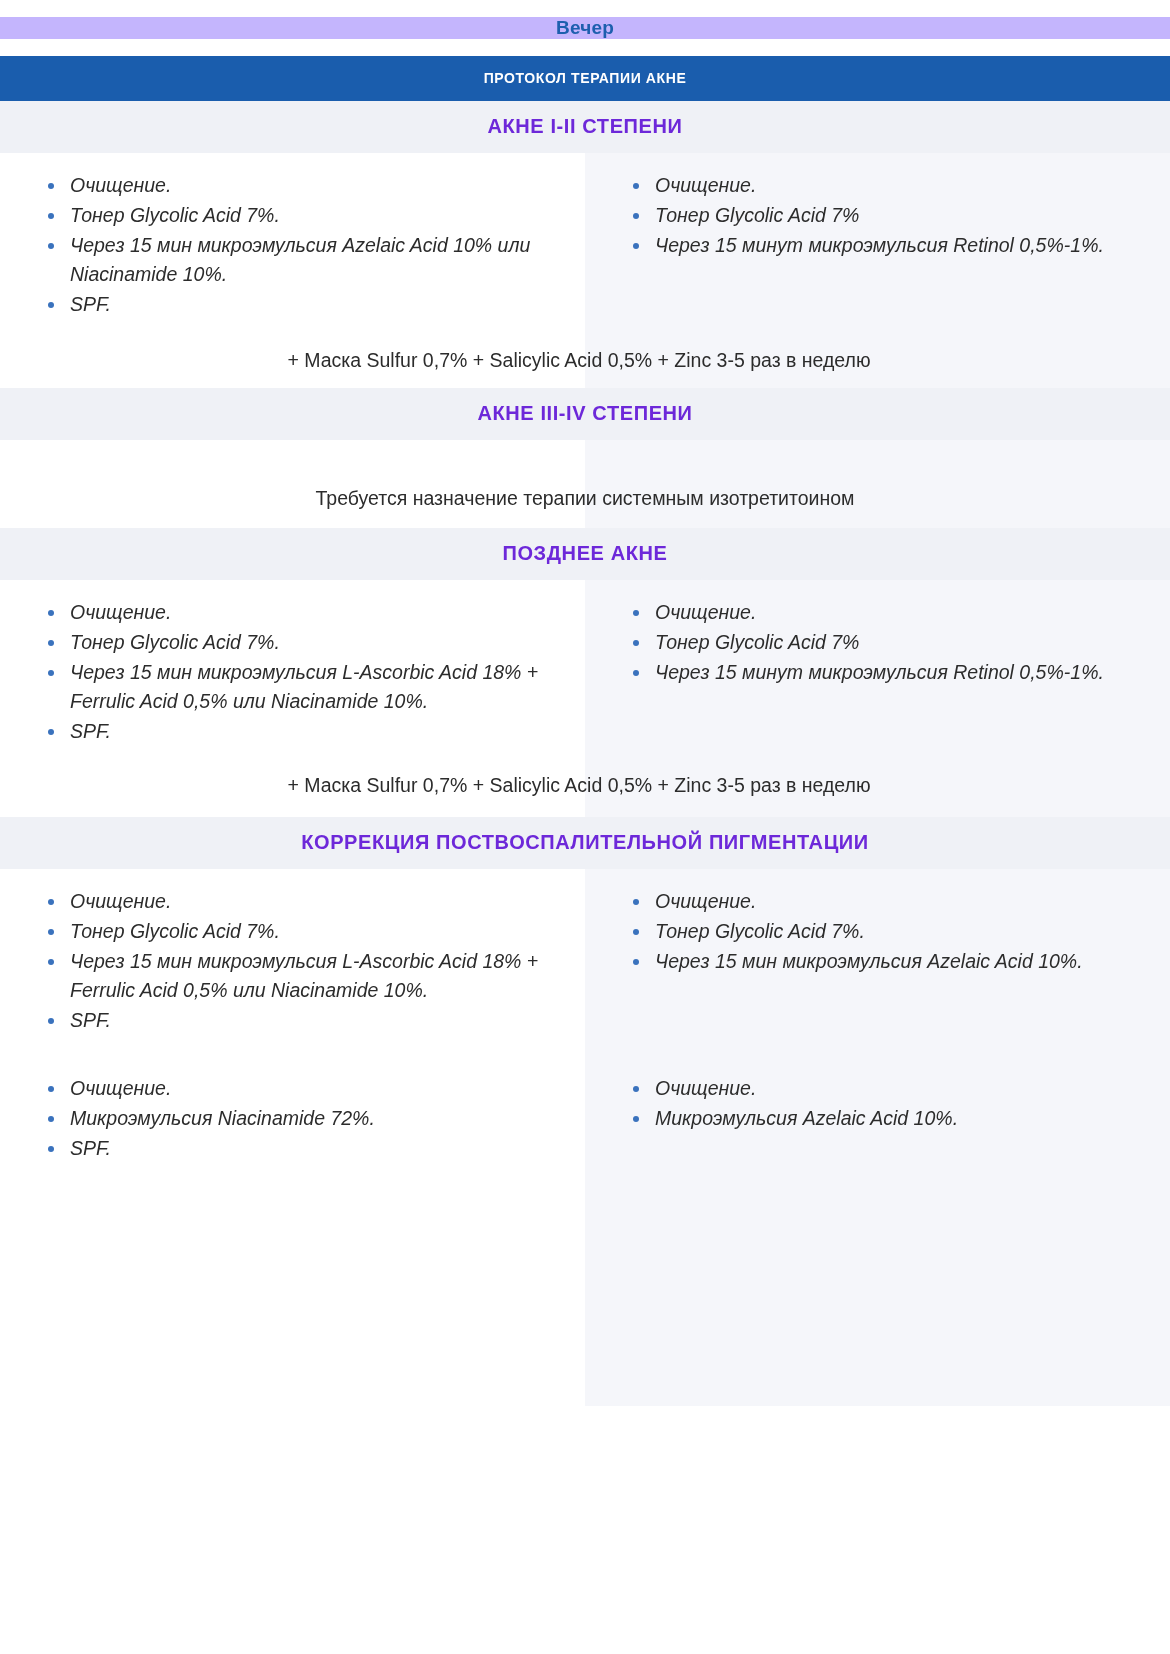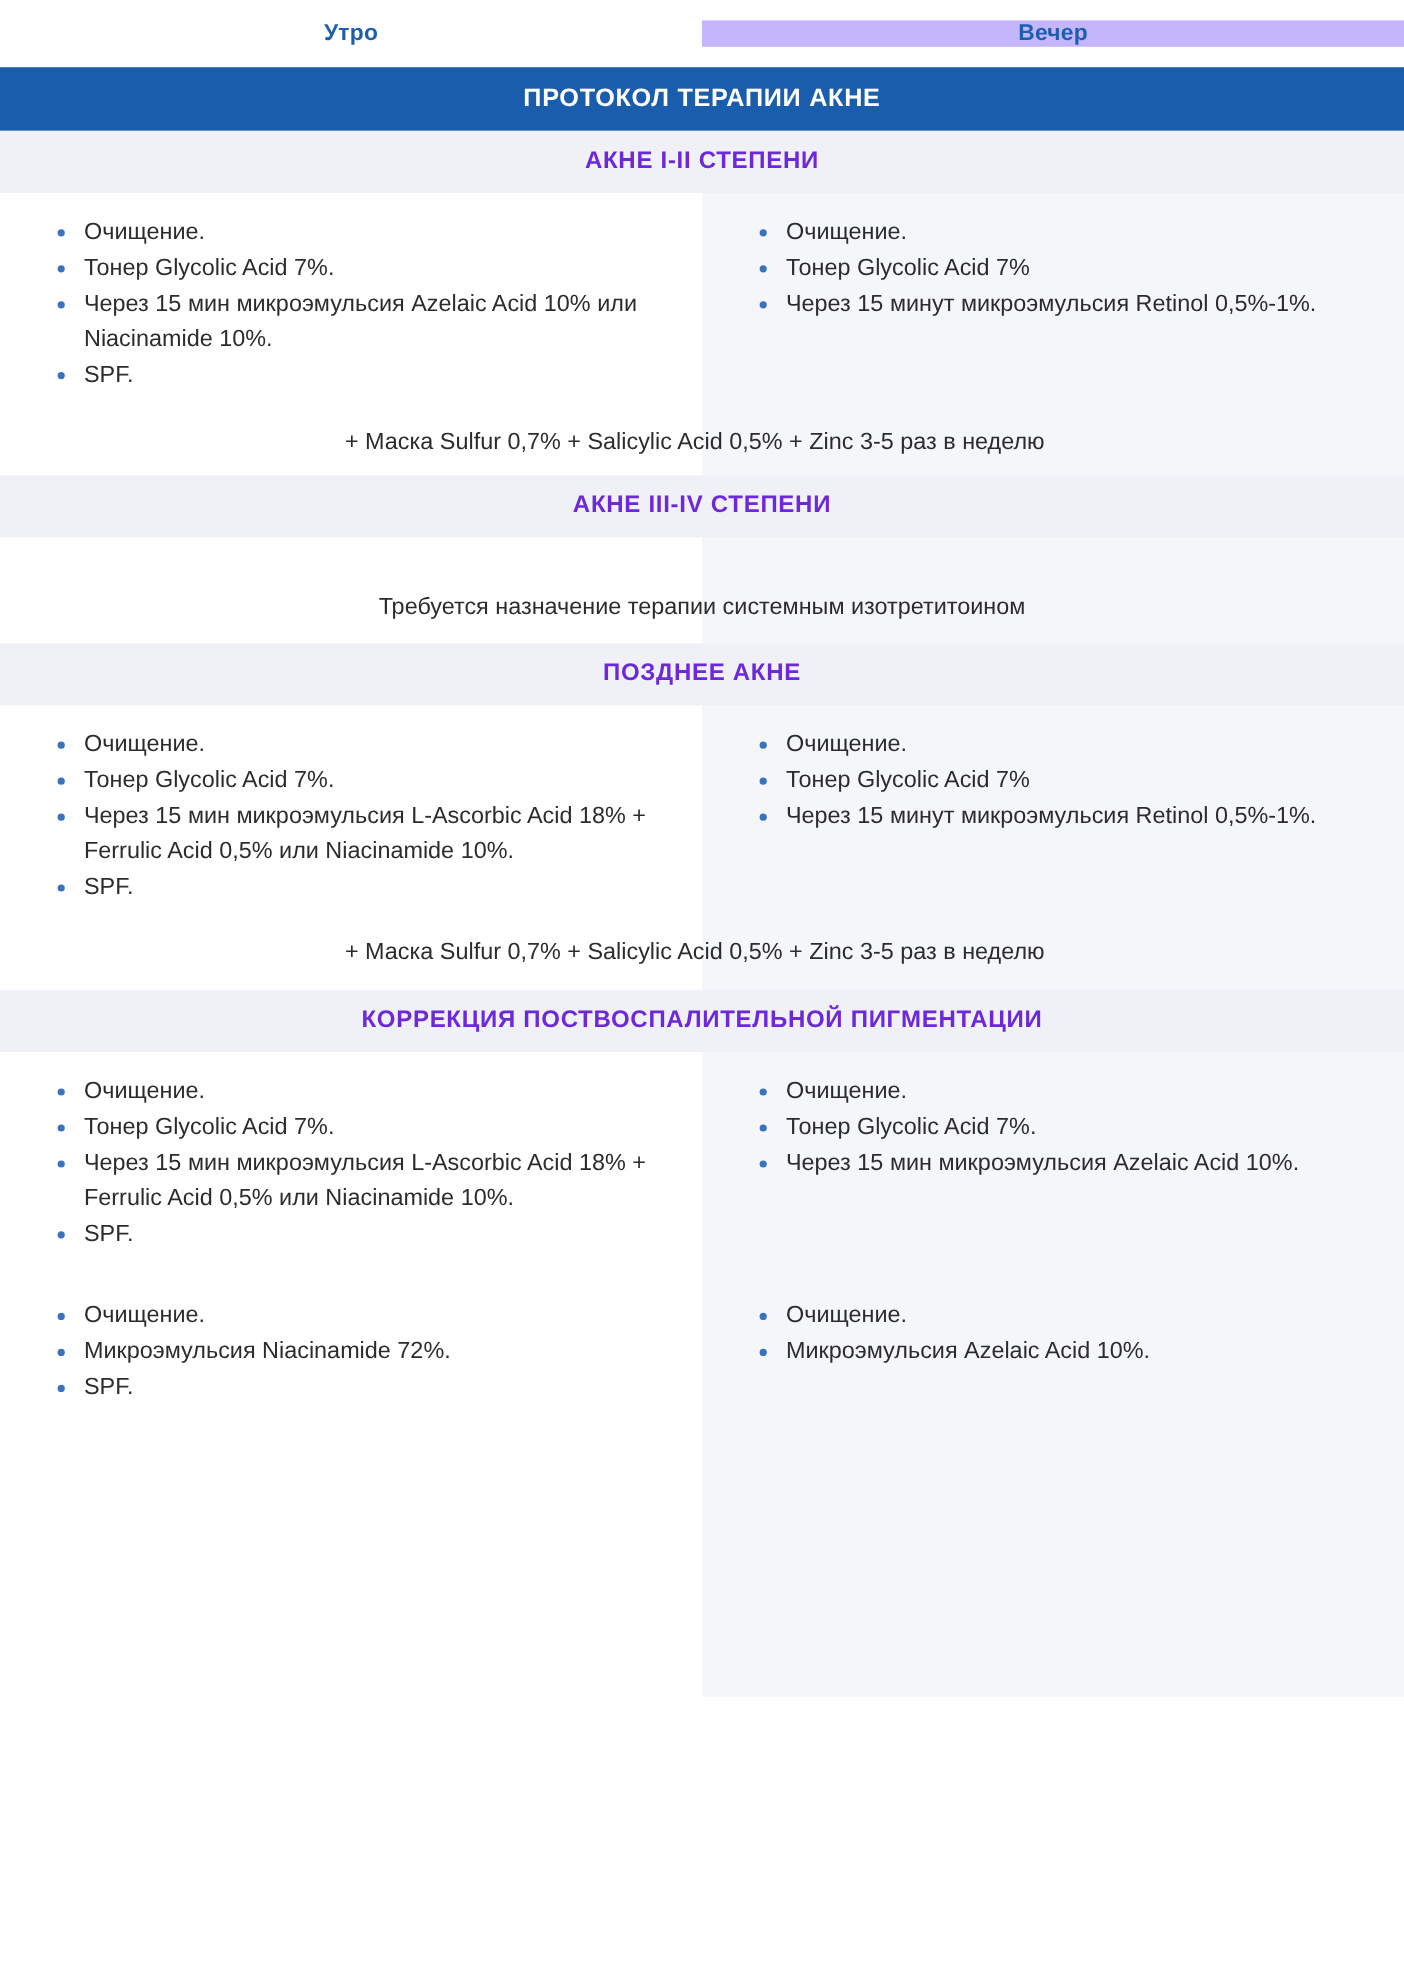--- a/index.html
+++ b/index.html
@@ -37,21 +37,21 @@
     letter-spacing: 0.2px;
   }
   .col-head .left  { background: #ffffff; }
   .col-head .right { background: #c4b5fd; }
 
   
   .banner {
     background: #1a5dad;
     color: #ffffff;
     text-align: center;
-    font-size: 21px;
+    font-size: 14px;
     font-weight: bold;
     letter-spacing: 0.6px;
     padding: 14px 10px 15px;
   }
 
   
   .section-title {
     background: #eff1f6;
     color: #6d28d9;
     text-align: center;
@@ -63,20 +63,21 @@
 
   
   .cols {
     display: flex;
     width: 100%;
   }
   .cols > .col {
     box-sizing: border-box;
     flex: 0 0 50%;
     padding: 18px 30px 6px 30px;
+    font-style: italic;
   }
   .cols > .col.left  { background: #ffffff; }
   .cols > .col.right { background: #f5f6fa; }
 
   ul.items {
     margin: 0;
     padding: 0 0 0 18px;
     list-style: none;
   }
   ul.items li {
@@ -153,21 +154,20 @@
   .filler .half { flex: 0 0 50%; }
   .filler .half.left  { background: #ffffff; }
   .filler .half.right { background: #f5f6fa; }
 </style>
 </head>
 <body>
 
 <div class="page">
 
   <div class="col-head">
-    <div class="left">Утро</div>
     <div class="right">Вечер</div>
   </div>
 
   <div class="banner">ПРОТОКОЛ ТЕРАПИИ АКНЕ</div>
 
   <div class="section-title">АКНЕ I-II СТЕПЕНИ</div>
   <div class="cols">
     <div class="col left">
       <ul class="items">
         <li>Очищение.</li>

